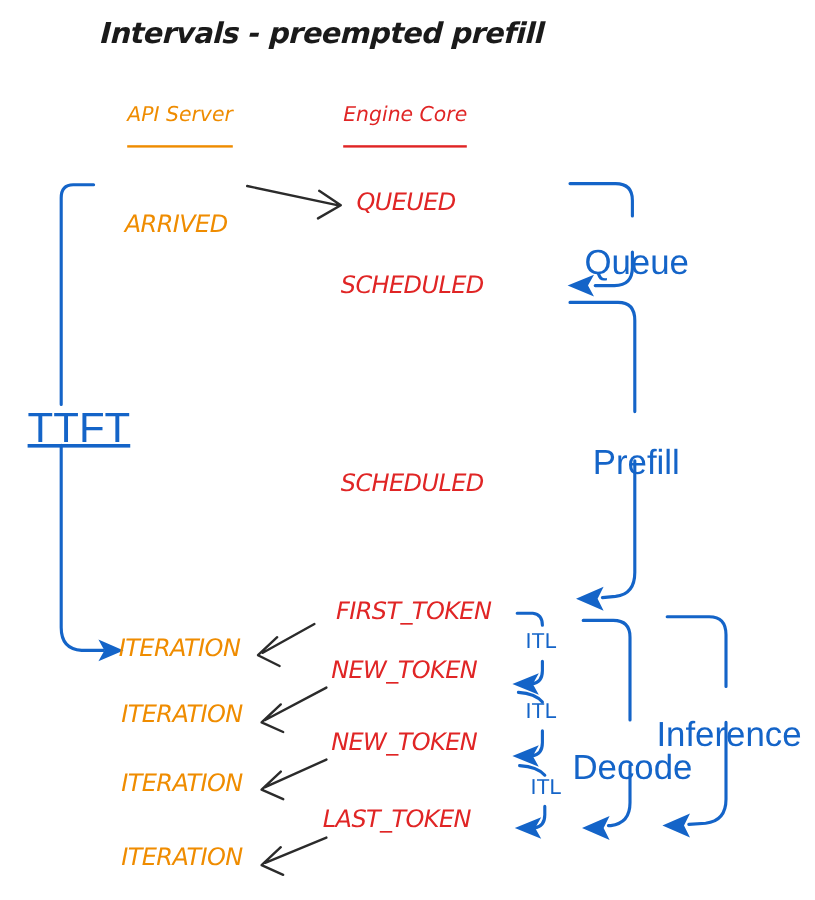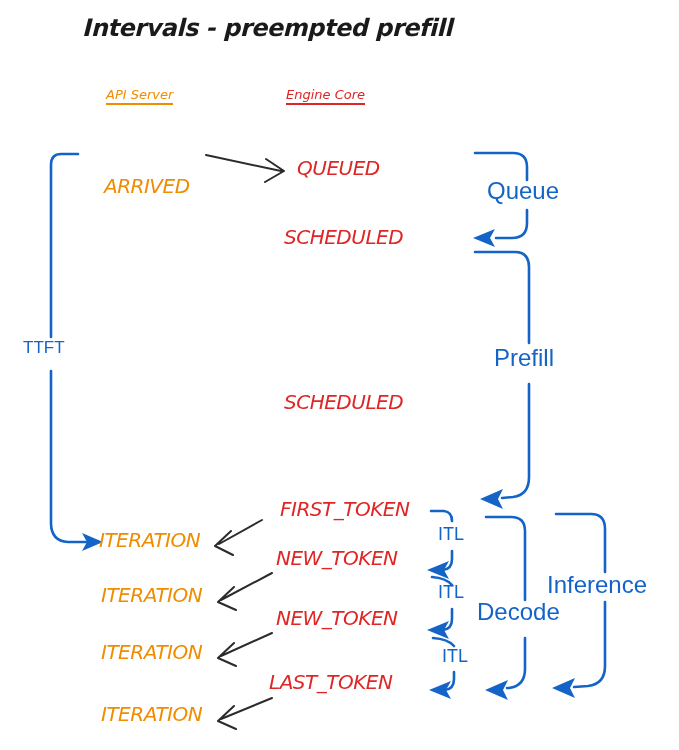--- a/index.html
+++ b/index.html
@@ -17,27 +17,27 @@
     overflow:hidden;
     font-family:"Liberation Sans",sans-serif;
   }
   .strokes{position:absolute;left:0;top:0;}
   .blue-line{stroke:var(--blue);stroke-width:2.6;fill:none;stroke-linecap:round;}
   .blue-head{fill:var(--blue);stroke:none;}
   .ink-line{stroke:var(--ink);stroke-width:2;fill:none;stroke-linecap:round;stroke-linejoin:round;}
   .label{position:absolute;white-space:nowrap;line-height:1;}
   .hand{font-family:"DejaVu Sans",sans-serif;font-style:italic;}
   .title{font-size:24px;font-weight:bold;color:#1a1a1a;letter-spacing:-0.5px;transform:skewX(-3deg);}
-  .col-head{font-size:13px;padding-bottom:2px;border-bottom:2px solid currentColor;}
+  .col-head{font-size:17px;padding-bottom:16px;border-bottom:2px solid currentColor;}
   .event{font-size:20px;letter-spacing:-0.5px;}
   .orange{color:var(--orange);}
   .red{color:var(--red);}
   .metric{font-family:"Liberation Sans",sans-serif;color:var(--blue);}
-  .fs28{font-size:24px;}
-  .fs27{font-size:17px;}
+  .fs28{font-size:29px;margin-top:26px;}
+  .fs27{font-size:35px;text-decoration:underline;}
   .fs26{font-size:18px;}
 </style>
 </head>
 <body>
 
 <div class="canvas">
 
   <svg class="strokes" width="679" height="750" viewBox="0 0 679 750">
 
     <path class="blue-line" d="M 78 154 L 61 154 Q 51 154 51 165 L 51 337"></path>

